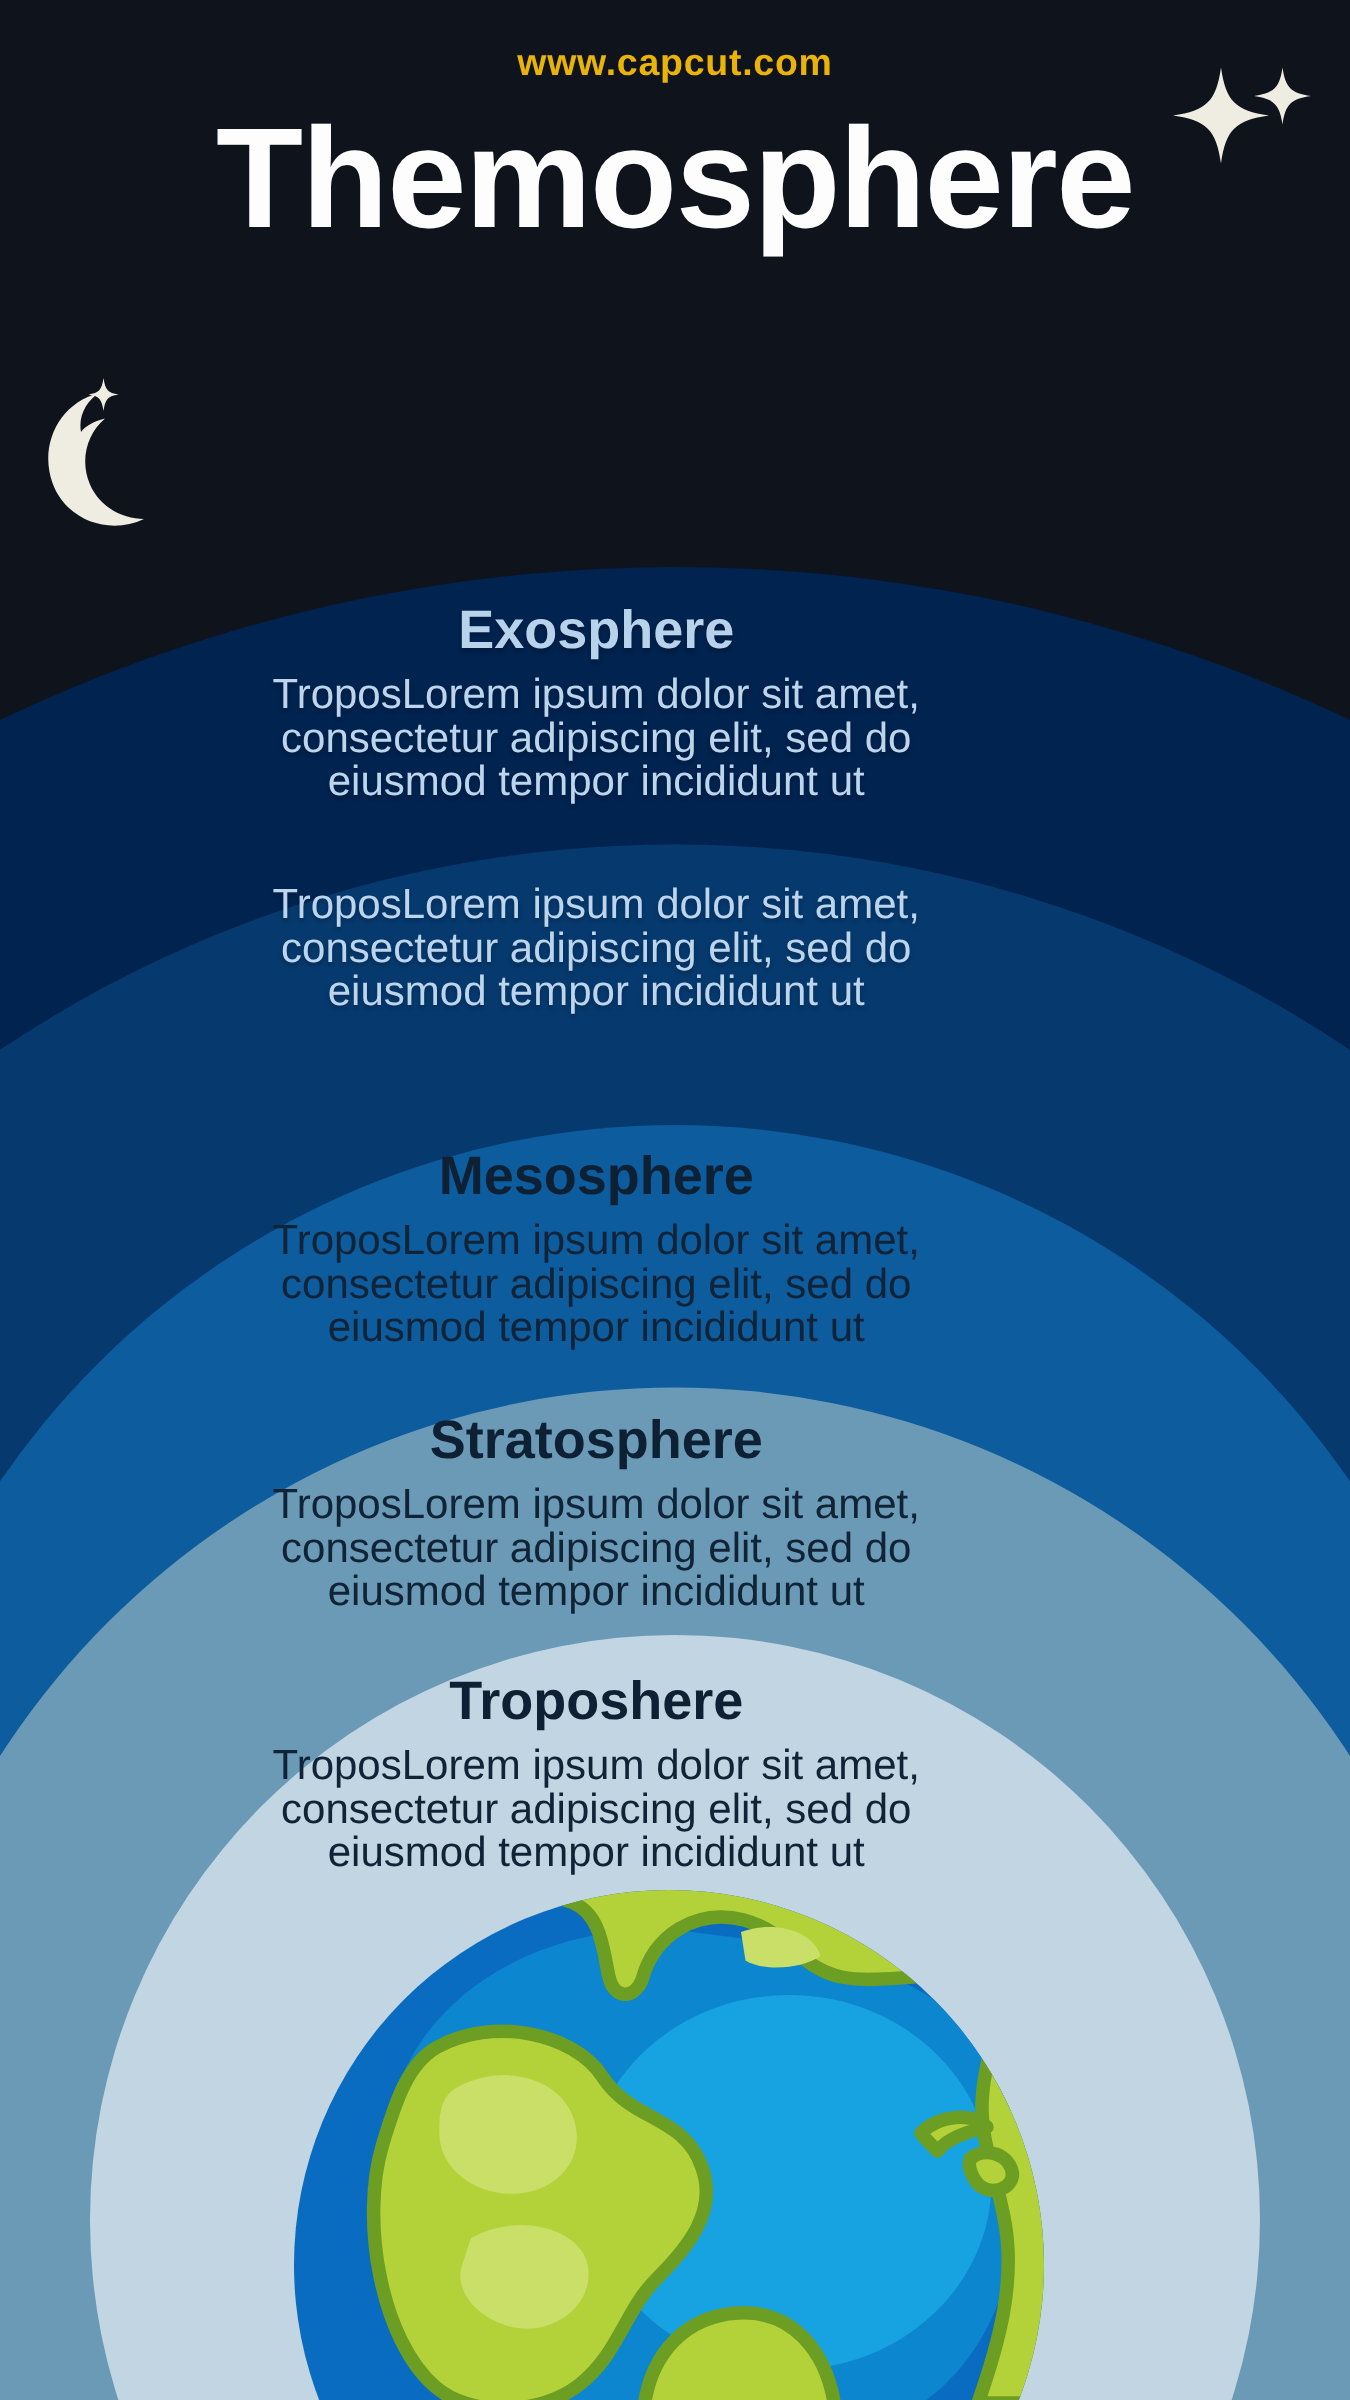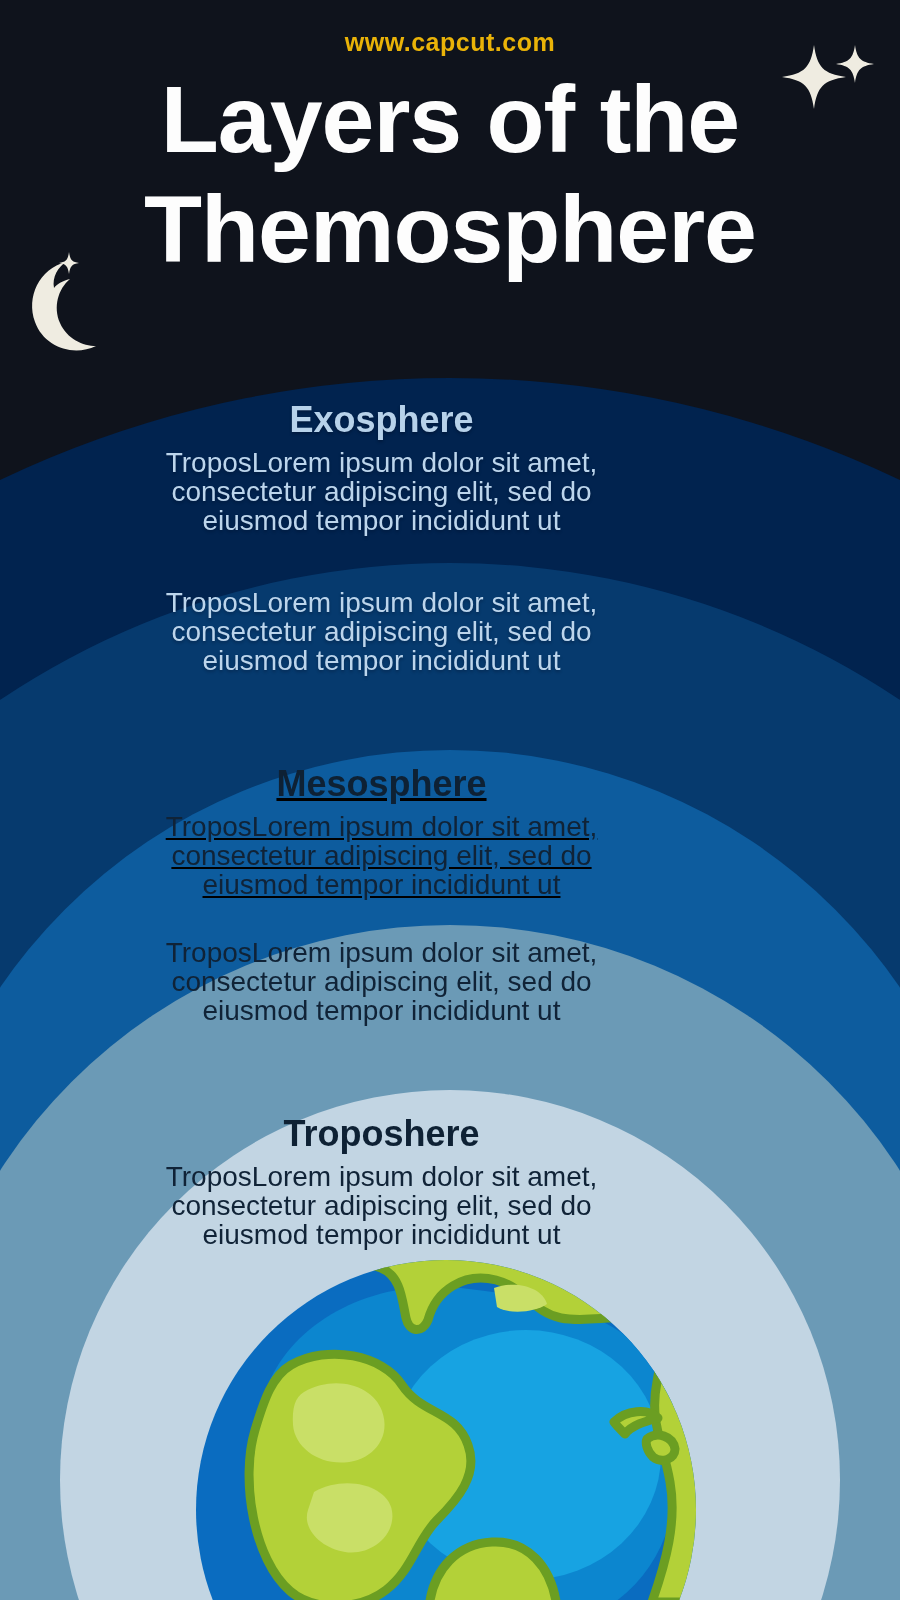--- a/index.html
+++ b/index.html
@@ -25,49 +25,48 @@
   .sparkle-big{position:absolute;left:782px;top:44px;width:64px;height:66px;}
   .sparkle-small{position:absolute;left:836px;top:44px;width:38px;height:40px;}
   
   .circle{position:absolute;border-radius:50%;}
   .c-exo  {left:-594px;top:378px;width:2088px;height:2088px;background:#01234f;}
   .c-themo{left:-358px;top:563px;width:1616px;height:1616px;background:#063a6e;}
   .c-meso {left: -95px;top:750px;width:1090px;height:1090px;background:#0d5c9e;}
   .c-strat{left: -85px;top:925px;width:1070px;height:1070px;background:#6b9ab6;}
   .c-tropo{left:  60px;top:1090px;width:780px;height:780px;background:#c2d5e3;}
   
-  .layer-text{position:absolute;left:0;width:763px;text-align:center;}
+  .layer-text{position:absolute;left:16px;width:763px;text-align:center;}
   .layer-text h2{
     margin:0 0 6px 0;font-size:36px;line-height:44px;font-weight:700;
   }
   .layer-text .line{font-size:28px;line-height:29px;font-weight:400;}
   .theme-light h2{color:#b7d2ea;text-shadow:0 2px 3px rgba(0,10,30,.35);}
   .theme-light .line{color:#bcd5ec;text-shadow:0 2px 3px rgba(0,10,30,.3);}
   .theme-dark h2{color:#0e2134;}
   .theme-dark .line{color:#102337;}
   .t-exo  {top:398px;}
   .t-themo{top:588px;}
-  .t-meso {top:762px;text-decoration:underline;}
+  .t-meso {top:762px;}
   .t-strat{top:938px;}
   .t-tropo{top:1112px;}
   
   .earth{position:absolute;left:196px;top:1260px;width:500px;height:340px;}
 </style>
 </head>
 <body>
 
 <div class="circle c-exo"></div>
 <div class="circle c-themo"></div>
 <div class="circle c-meso"></div>
 <div class="circle c-strat"></div>
 <div class="circle c-tropo"></div>
 
 <div class="site">www.capcut.com</div>
 <div class="title">
-  <div>Layers of the</div>
   <div>Themosphere</div>
 </div>
 
 <svg class="sparkle-big" viewBox="0 0 24 24">
   <path fill="#efece1" d="M12 0C13.2 8.4 15.6 10.8 24 12C15.6 13.2 13.2 15.6 12 24C10.8 15.6 8.4 13.2 0 12C8.4 10.8 10.8 8.4 12 0Z"></path>
 </svg>
 <svg class="sparkle-small" viewBox="0 0 24 24">
   <path fill="#efece1" d="M12 0C13.2 8.4 15.6 10.8 24 12C15.6 13.2 13.2 15.6 12 24C10.8 15.6 8.4 13.2 0 12C8.4 10.8 10.8 8.4 12 0Z"></path>
 </svg>
 <svg class="moon" viewBox="0 0 110 110">
@@ -89,20 +88,21 @@
 </div>
 
 <div class="layer-text theme-dark t-meso">
   <h2>Mesosphere</h2>
   <div class="line">TroposLorem ipsum dolor sit amet,</div>
   <div class="line">consectetur adipiscing elit, sed do</div>
   <div class="line">eiusmod tempor incididunt ut</div>
 </div>
 
 <div class="layer-text theme-dark t-strat">
+  <h2>Stratosphere</h2>
   <div class="line">TroposLorem ipsum dolor sit amet,</div>
   <div class="line">consectetur adipiscing elit, sed do</div>
   <div class="line">eiusmod tempor incididunt ut</div>
 </div>
 
 <div class="layer-text theme-dark t-tropo">
   <h2>Troposhere</h2>
   <div class="line">TroposLorem ipsum dolor sit amet,</div>
   <div class="line">consectetur adipiscing elit, sed do</div>
   <div class="line">eiusmod tempor incididunt ut</div>

